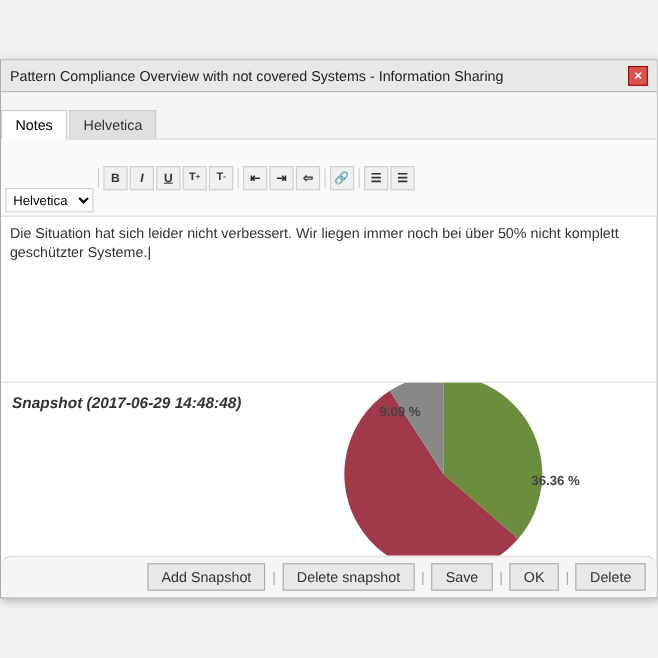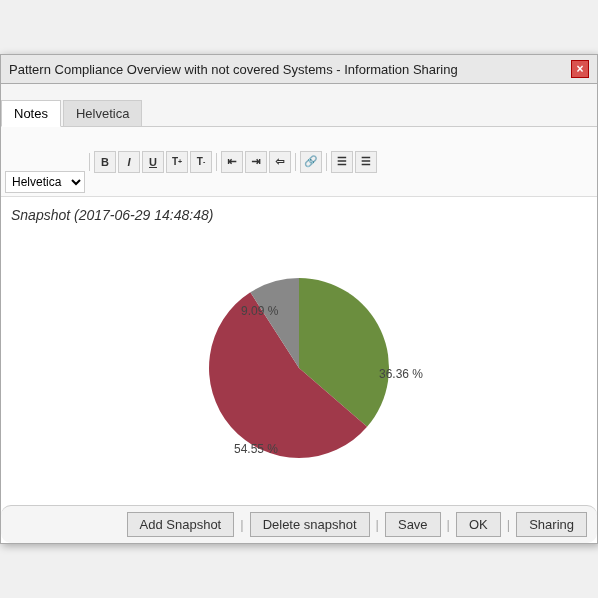--- a/index.html
+++ b/index.html
@@ -117,22 +117,22 @@
       overflow-y: auto;
       border-bottom: 1px solid #ddd;
       min-height: 120px;
       max-height: 200px;
       line-height: 1.4;
     }
     .snapshot-section {
       flex: 1;
       padding: 10px;
       display: flex;
-      flex-direction: column;
       overflow: hidden;
+      font-weight: bold;
     }
     .snapshot-title {
       font-size: 14px;
       color: #333;
       margin-bottom: 8px;
       font-style: italic;
     }
     .chart-container {
       flex: 1;
       display: flex;
@@ -205,20 +205,23 @@
     <button class="toolbar-btn">⇤</button>
     <button class="toolbar-btn">⇥</button>
     <button class="toolbar-btn">⇦</button>
     <div class="toolbar-sep"></div>
     <button class="toolbar-btn">🔗</button>
     <div class="toolbar-sep"></div>
     <button class="toolbar-btn">☰</button>
     <button class="toolbar-btn">☰</button>
   </div>
 
+  <div class="editor-area">
+    <span>Die Situation hat sich leider nicht verbessert. Wir liegen immer noch bei über 50% nicht komplett geschützter Systeme.|</span>
+  </div>
 
   <div class="snapshot-section">
     <div class="snapshot-title">Snapshot (2017-06-29 14:48:48)</div>
     <div class="chart-container">
       <svg class="pie" width="260" height="220" viewBox="0 0 260 220">
 
         <path d="M 130 115 L 130 25 A 90 90 0 0 1 198.09 173.85 Z" fill="#6b8e3e"></path>
 
         <path d="M 130 115 L 198.09 173.85 A 90 90 0 1 1 81.35 39.27 Z" fill="#a0394a"></path>
 
@@ -233,16 +236,16 @@
 
   <div class="footer">
     <button class="footer-btn">Add Snapshot</button>
     <span class="footer-sep">|</span>
     <button class="footer-btn">Delete snapshot</button>
     <span class="footer-sep">|</span>
     <button class="footer-btn">Save</button>
     <span class="footer-sep">|</span>
     <button class="footer-btn">OK</button>
     <span class="footer-sep">|</span>
-    <button class="footer-btn">Sharing</button>
+    <button class="footer-btn">Delete</button>
   </div>
 
 </div>
 
 </body></html>

